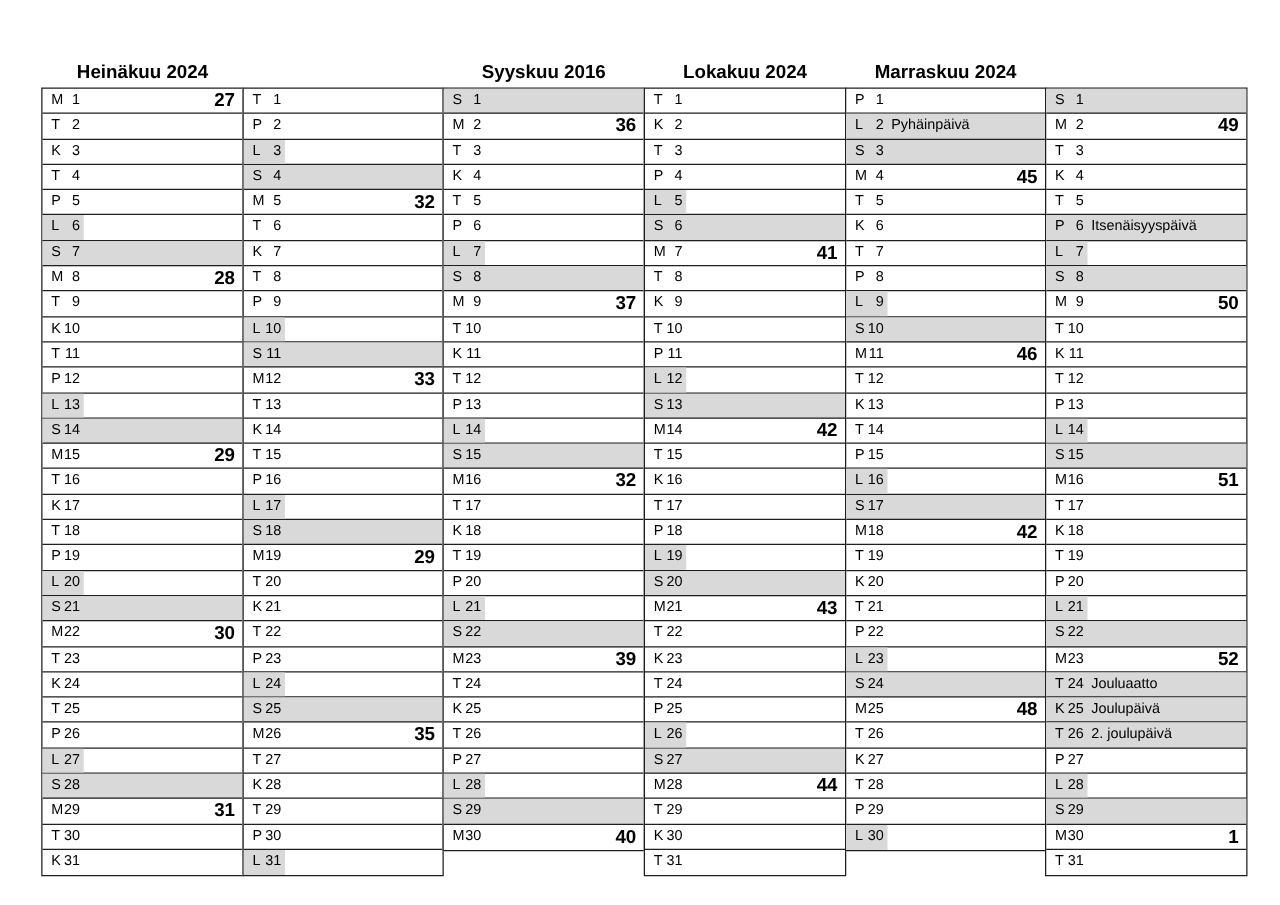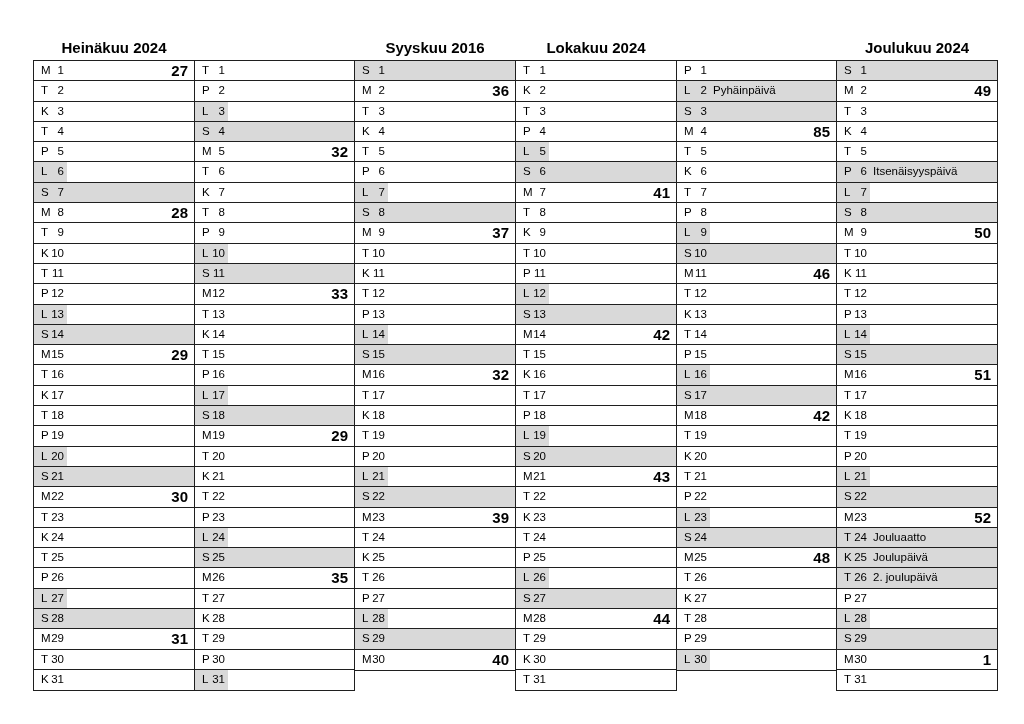--- a/index.html
+++ b/index.html
@@ -8,21 +8,21 @@
     --line:#1f1f1f;
     --text:#000000;
     --rh:20.3px;
   }
   html,body{margin:0;padding:0;}
   body{
     width:1024px;height:724px;background:#ffffff;
     font-family:"Liberation Sans","DejaVu Sans",sans-serif;
     color:var(--text);overflow:hidden;position:relative;
   }
-  .page{position:absolute;left:0;top:4px;width:1024px;height:688px;}
+  .page{position:absolute;left:0;top:14px;width:1024px;height:688px;}
   .month-title{
     position:absolute;top:33px;height:21px;line-height:21px;
     text-align:center;font-weight:bold;font-size:15px;white-space:nowrap;
   }
   .month{
     position:absolute;top:56px;box-sizing:border-box;
     border:1px solid var(--line);background:#ffffff;
   }
   .row{
     position:relative;box-sizing:border-box;height:var(--rh);
@@ -558,38 +558,39 @@
       </div>
       <div class="row">
         <span class="dow">K</span>
         <span class="num">30</span>
       </div>
       <div class="row">
         <span class="dow">T</span>
         <span class="num">31</span>
       </div>
     </div>
+    <div class="month-title" style="left: 676px; width: 161px;">Marraskuu 2024</div>
     <div class="month" style="left: 676px; width: 161px; height: 611px;">
       <div class="row">
         <span class="dow">P</span>
         <span class="num">1</span>
       </div>
       <div class="row holiday">
         <span class="dow">L</span>
         <span class="num">2</span>
         <span class="hol">Pyhäinpäivä</span>
       </div>
       <div class="row sun">
         <span class="dow">S</span>
         <span class="num">3</span>
       </div>
       <div class="row">
         <span class="dow">M</span>
         <span class="num">4</span>
-        <span class="wk">85</span>
+        <span class="wk">45</span>
       </div>
       <div class="row">
         <span class="dow">T</span>
         <span class="num">5</span>
       </div>
       <div class="row">
         <span class="dow">K</span>
         <span class="num">6</span>
       </div>
       <div class="row">
@@ -685,21 +686,20 @@
       </div>
       <div class="row">
         <span class="dow">P</span>
         <span class="num">29</span>
       </div>
       <div class="row sat">
         <span class="dow">L</span>
         <span class="num">30</span>
       </div>
     </div>
-    <div class="month-title" style="left: 836px; width: 162px;">Joulukuu 2024</div>
     <div class="month" style="left: 836px; width: 162px; height: 631.3px;">
       <div class="row sun">
         <span class="dow">S</span>
         <span class="num">1</span>
       </div>
       <div class="row">
         <span class="dow">M</span>
         <span class="num">2</span>
         <span class="wk">49</span>
       </div>

